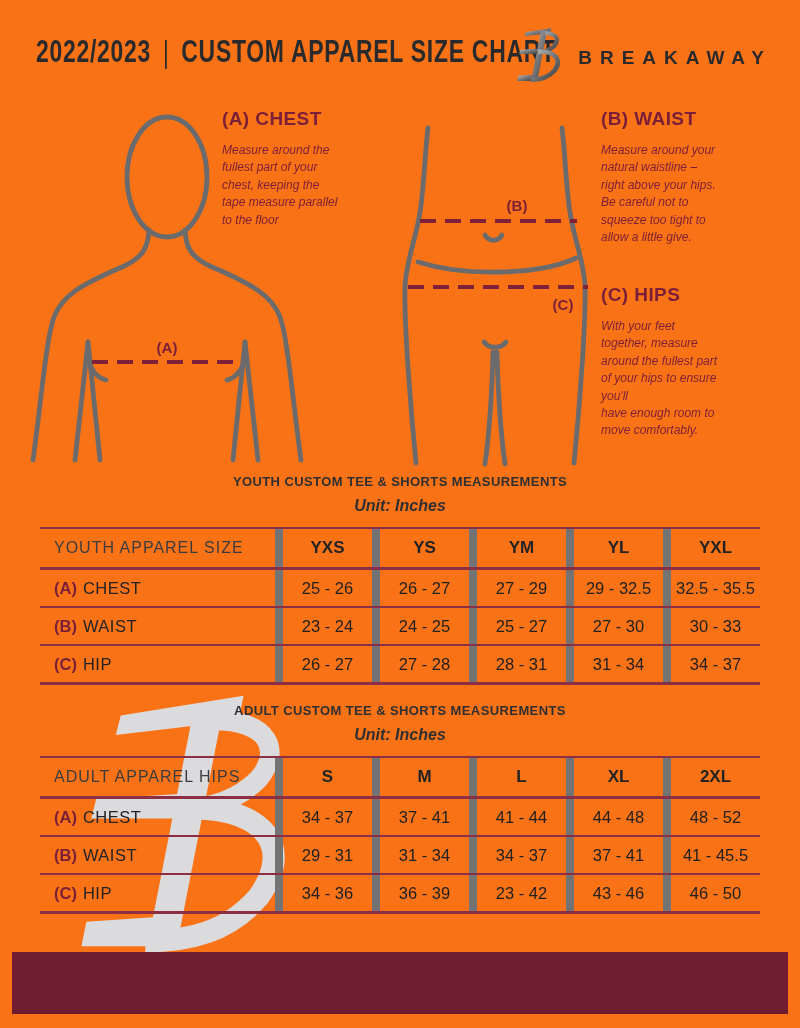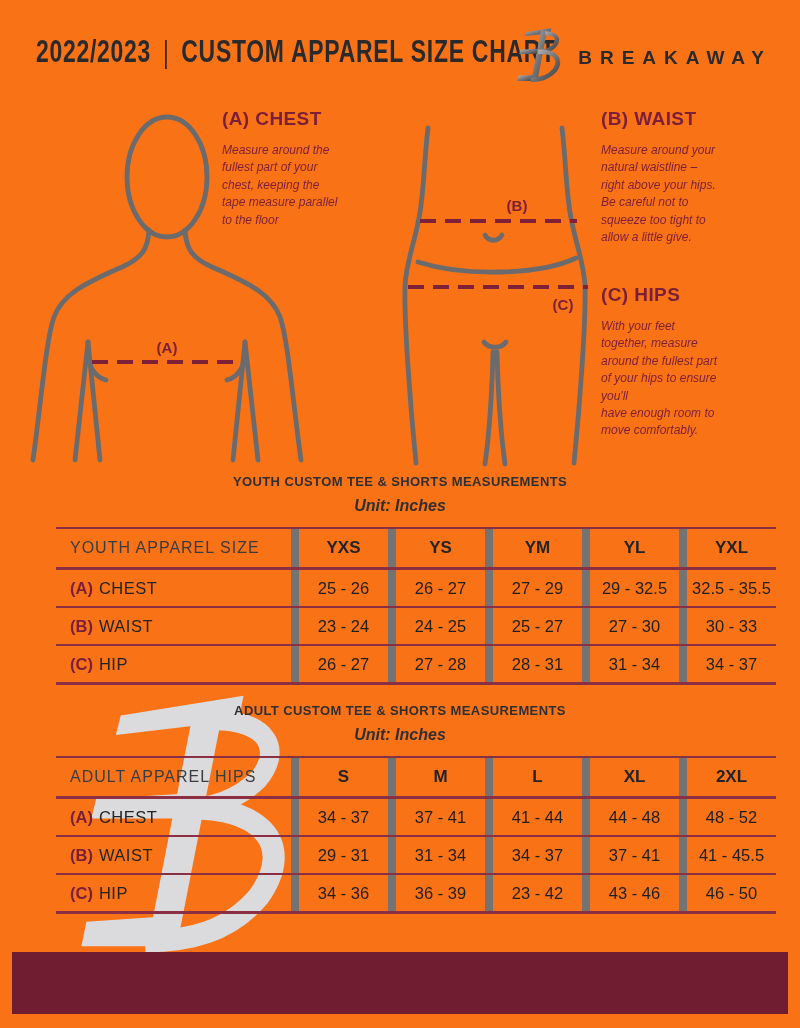--- a/index.html
+++ b/index.html
@@ -34,21 +34,21 @@
   .fig .dash{stroke:#7d2038;stroke-width:4;stroke-dasharray:16 9;stroke-linecap:butt;}
   .fig text{font-family:"Liberation Sans",sans-serif;font-weight:800;font-size:15px;fill:#7b1e38;}
   
   .section-title{position:absolute;left:40px;width:720px;text-align:center;z-index:1;
                  font-size:13px;font-weight:600;letter-spacing:.4px;color:#2f2f31;}
   .section-unit{position:absolute;left:40px;width:720px;text-align:center;z-index:1;
                 font-size:16px;font-style:italic;font-weight:600;color:#2f2f31;}
   .yt-title{top:474px;} .yt-unit{top:497px;}
   .at-title{top:703px;} .at-unit{top:726px;}
   
-  .size-table{position:absolute;left:56px;width:720px;z-index:1;}
+  .size-table{position:absolute;left:40px;width:720px;z-index:1;}
   .yt-table{top:527px;} .at-table{top:756px;}
   .hr{width:720px;background:#8c2f45;}
   .hr.h2{height:2px;} .hr.h3{height:3px;}
   .trow{display:grid;grid-template-columns:235px 97px 97px 97px 97px 97px;}
   .trow .cell{display:flex;align-items:center;justify-content:center;
               font-size:16.5px;color:#1f1f20;}
   .trow .cell.v{border-left:8px solid #737373;}
   .thead{height:38px;}
   .drow{height:36px;}
   .thead .cell{font-weight:700;font-size:17px;color:#232325;}

